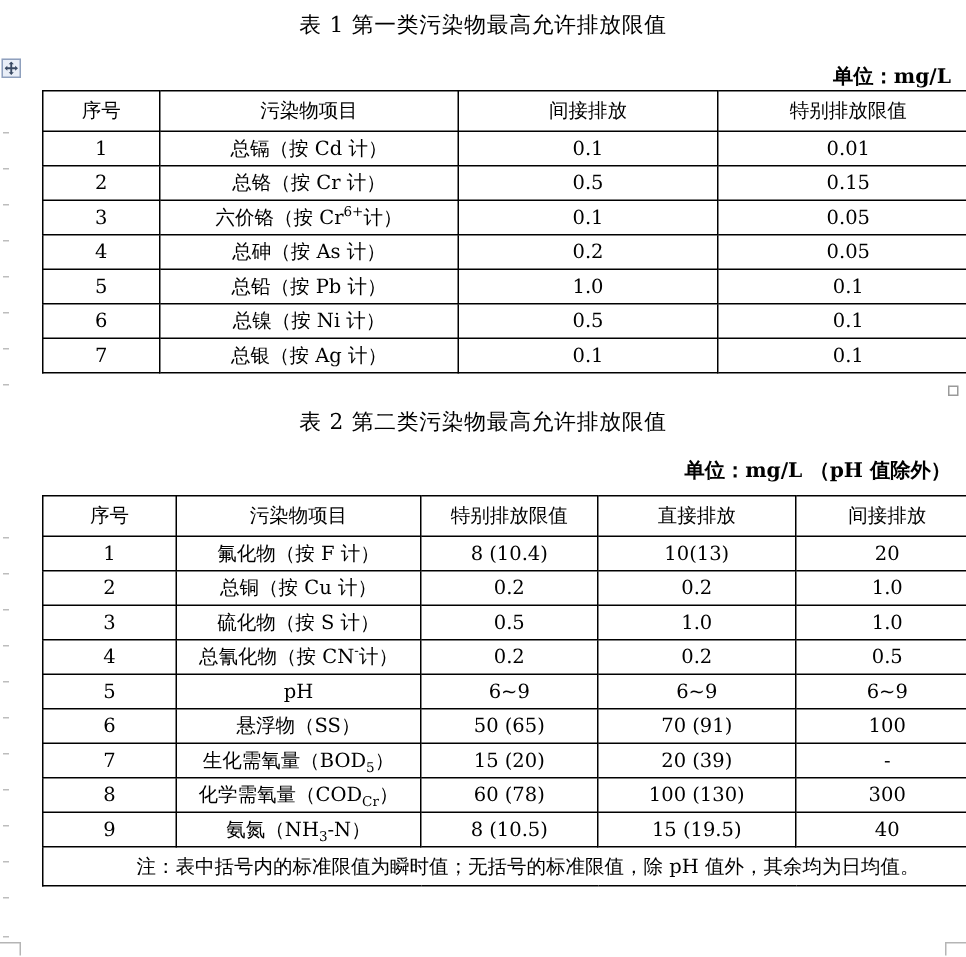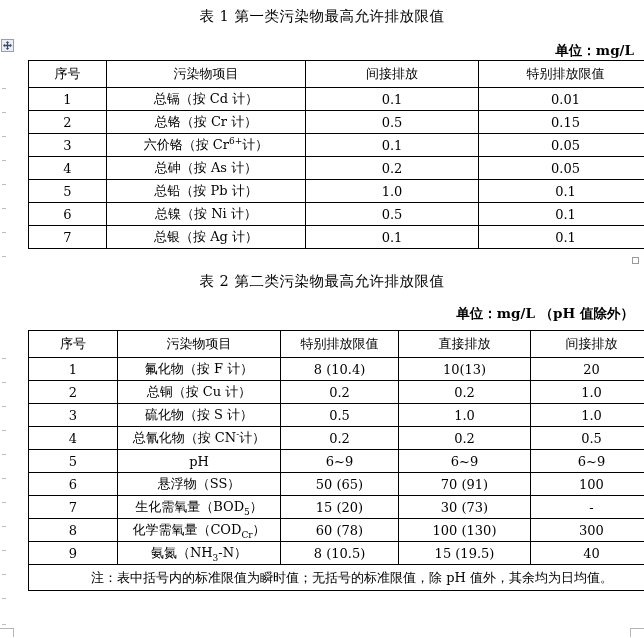--- a/index.html
+++ b/index.html
@@ -191,21 +191,21 @@
         <td>6</td>
         <td>悬浮物（SS）</td>
         <td>50 (65)</td>
         <td>70 (91)</td>
         <td>100</td>
       </tr>
       <tr>
         <td>7</td>
         <td>生化需氧量（BOD<sub>5</sub>）</td>
         <td>15 (20)</td>
-        <td>30 (73)</td>
+        <td>20 (39)</td>
         <td>-</td>
       </tr>
       <tr>
         <td>8</td>
         <td>化学需氧量（COD<sub>Cr</sub>）</td>
         <td>60 (78)</td>
         <td>100 (130)</td>
         <td>300</td>
       </tr>
       <tr>

